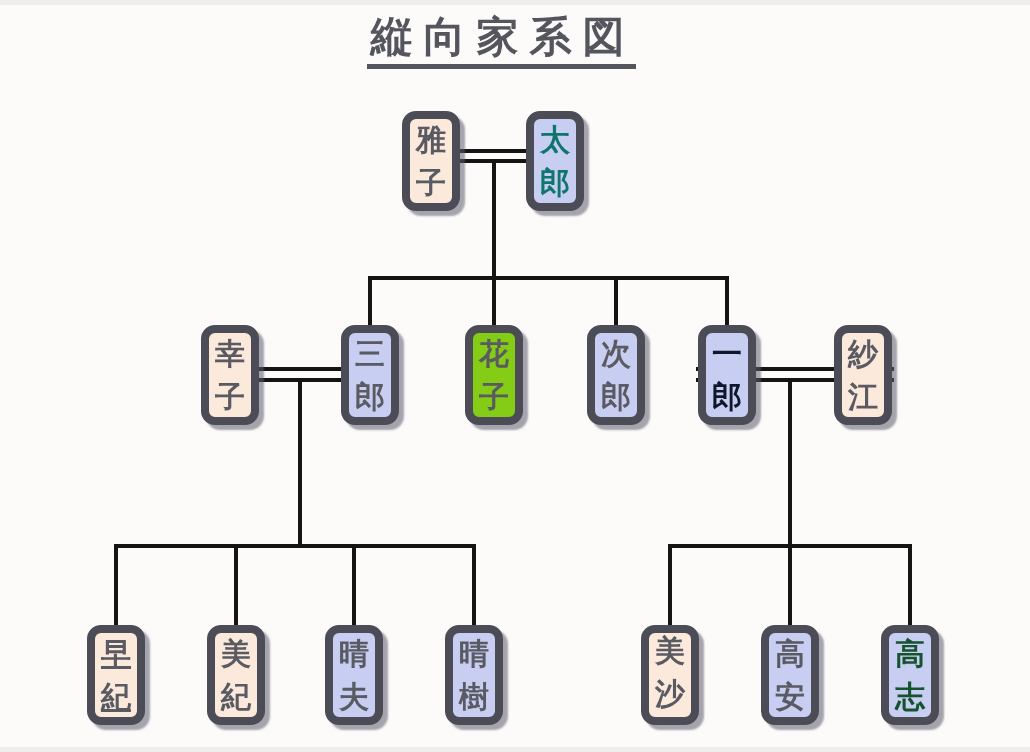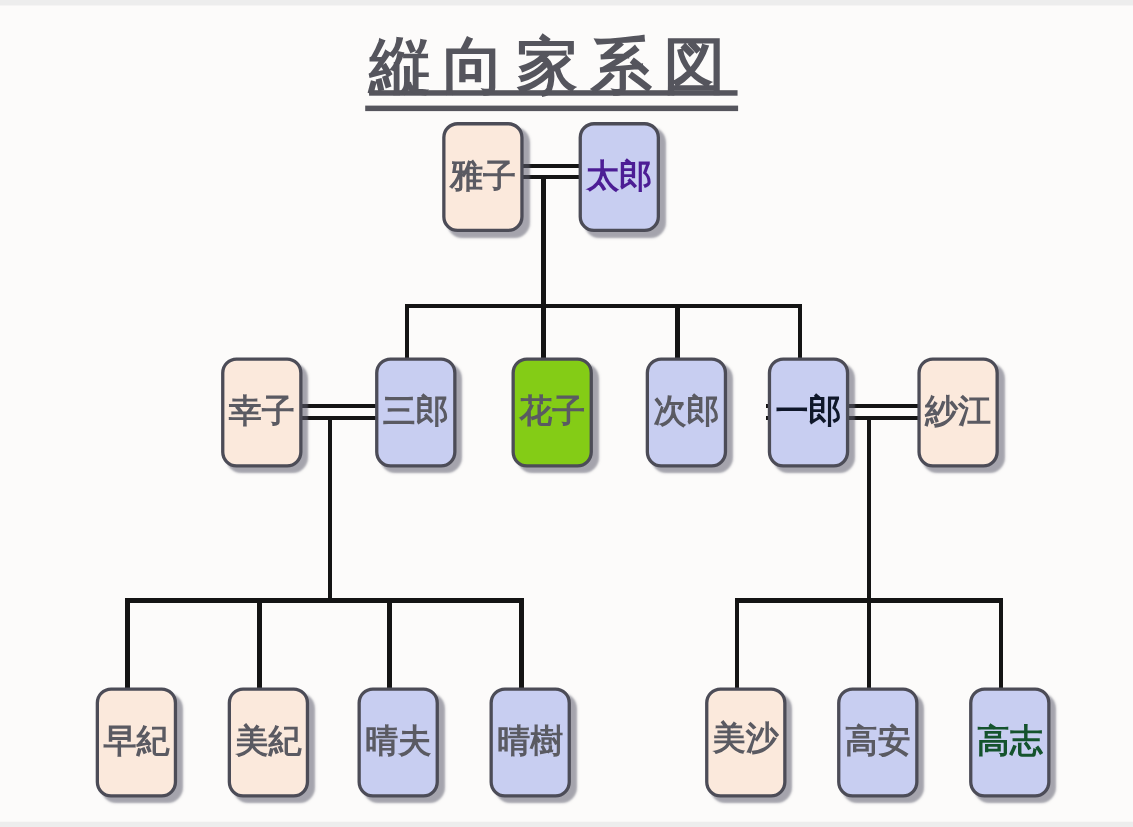--- a/index.html
+++ b/index.html
@@ -7,36 +7,35 @@
     position:relative;
     width:1030px;height:752px;
     overflow:hidden;
     font-family:"DejaVu Sans",sans-serif;
   }
   .edge-strip{position:absolute;left:0;width:100%;height:5px;background:#ededed;}
   .edge-strip.top{top:0;}
   .edge-strip.bottom{bottom:0;}
   .title-wrap{position:absolute;top:13px;left:0;width:100%;text-align:center;}
   .title{
-    display:inline-block;margin:16px;
-    font-size:56px;font-weight:bold;
+    display:inline-block;margin:0;
+    font-size:42px;font-weight:bold;
     letter-spacing:11px;
     line-height:1.15;
     padding:0 0 3px 4px;
     border-bottom:5px solid;
     transform:translateX(-14px);
-    text-decoration:underline;
   }
   .connectors{position:absolute;left:0;top:0;}
   .boxes-layer{position:absolute;left:0;top:0;width:100%;height:100%;}
   .pbox{
     position:absolute;
-    width:74px;height:100px;
+    width:58px;height:100px;
     box-sizing:border-box;
-    border:3px solid #737373;
+    border:8px solid #737373;
     border-radius:14px;
     box-shadow:5px 5px 2px rgba(93,93,110,0.55);
     display:flex;align-items:center;justify-content:flex-start;
   }
   .pname{
     display:block;width:100%;
     font-size:30px;font-weight:bold;
     line-height:1.45;
     text-align:center;
     word-break:break-all;
@@ -74,42 +73,42 @@
       <line x1="670" y1="546" x2="910" y2="546" stroke="#141414" stroke-width="4" stroke-linecap="square" shape-rendering="crispEdges"></line>
       <line x1="670" y1="546" x2="670" y2="625" stroke="#141414" stroke-width="4" stroke-linecap="square" shape-rendering="crispEdges"></line>
       <line x1="790" y1="546" x2="790" y2="625" stroke="#141414" stroke-width="4" stroke-linecap="square" shape-rendering="crispEdges"></line>
       <line x1="910" y1="546" x2="910" y2="625" stroke="#141414" stroke-width="4" stroke-linecap="square" shape-rendering="crispEdges"></line>
     </svg>
   <div id="boxes" class="boxes-layer">
       <div class="pbox" style="left: 402px; top: 111px; background: rgb(251, 233, 220); border-color: rgb(76, 76, 87);">
         <span class="pname" style="color: rgb(90, 90, 98);">雅子</span>
       </div>
       <div class="pbox" style="left: 526px; top: 111px; background: rgb(200, 206, 241); border-color: rgb(76, 76, 87);">
-        <span class="pname" style="color: #4c1d95;">太郎</span>
+        <span class="pname" style="color: #0f766e;">太郎</span>
       </div>
       <div class="pbox" style="left: 201px; top: 325px; background: rgb(251, 233, 220); border-color: rgb(76, 76, 87);">
         <span class="pname" style="color: rgb(90, 90, 98);">幸子</span>
       </div>
       <div class="pbox" style="left: 341px; top: 325px; background: rgb(200, 206, 241); border-color: rgb(76, 76, 87);">
         <span class="pname" style="color: rgb(90, 90, 98);">三郎</span>
       </div>
       <div class="pbox" style="left: 465px; top: 325px; background: #84cc16; border-color: rgb(76, 76, 87);">
         <span class="pname" style="color: rgb(90, 90, 98);">花子</span>
       </div>
       <div class="pbox" style="left: 587px; top: 325px; background: rgb(200, 206, 241); border-color: rgb(76, 76, 87);">
         <span class="pname" style="color: rgb(90, 90, 98);">次郎</span>
       </div>
       <div class="pbox" style="left: 698px; top: 325px; background: rgb(200, 206, 241); border-color: rgb(76, 76, 87);">
         <span class="pname" style="color: #0f172a;">一郎</span>
       </div>
       <div class="pbox" style="left: 834px; top: 325px; background: rgb(251, 233, 220); border-color: rgb(76, 76, 87);">
         <span class="pname" style="color: rgb(90, 90, 98);">紗江</span>
       </div>
       <div class="pbox" style="left: 87px; top: 625px; background: rgb(251, 233, 220); border-color: rgb(76, 76, 87);">
-        <span class="pname" style="color: rgb(90, 90, 98);">早紀</span>
+        <span class="pname" style="color: rgb(90, 90, 98); text-decoration: underline;">早紀</span>
       </div>
       <div class="pbox" style="left: 207px; top: 625px; background: rgb(251, 233, 220); border-color: rgb(76, 76, 87);">
         <span class="pname" style="color: rgb(90, 90, 98);">美紀</span>
       </div>
       <div class="pbox" style="left: 325px; top: 625px; background: rgb(200, 206, 241); border-color: rgb(76, 76, 87);">
         <span class="pname" style="color: rgb(90, 90, 98);">晴夫</span>
       </div>
       <div class="pbox" style="left: 445px; top: 625px; background: rgb(200, 206, 241); border-color: rgb(76, 76, 87);">
         <span class="pname" style="color: rgb(90, 90, 98);">晴樹</span>
       </div>

